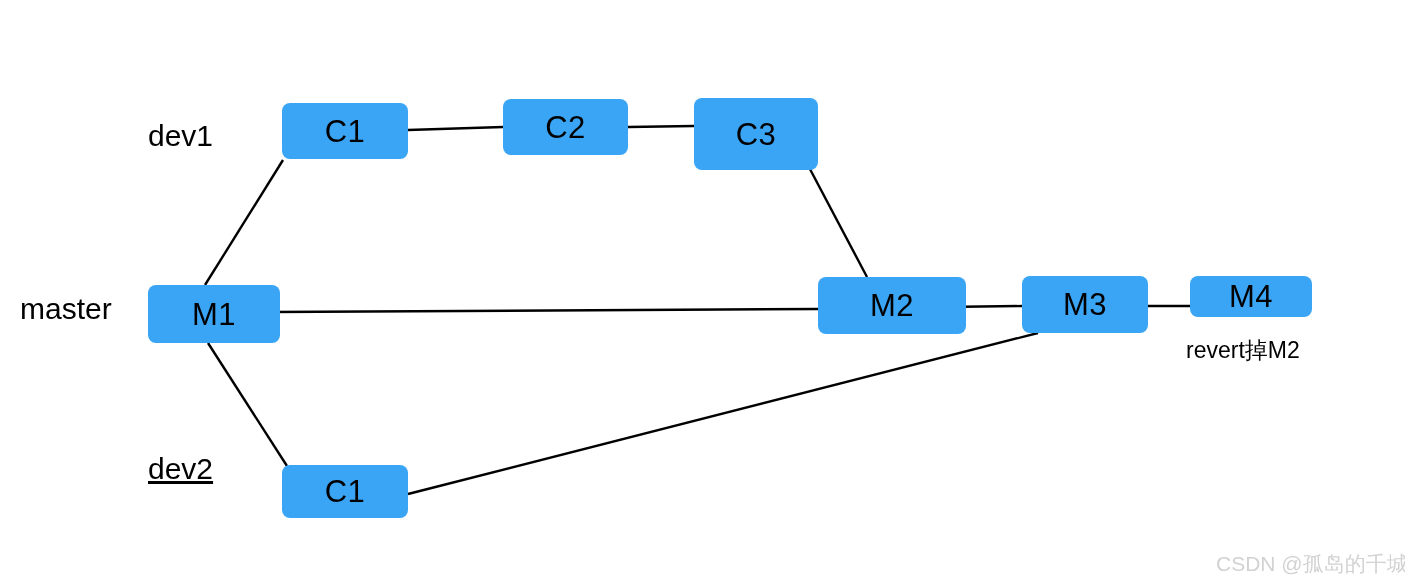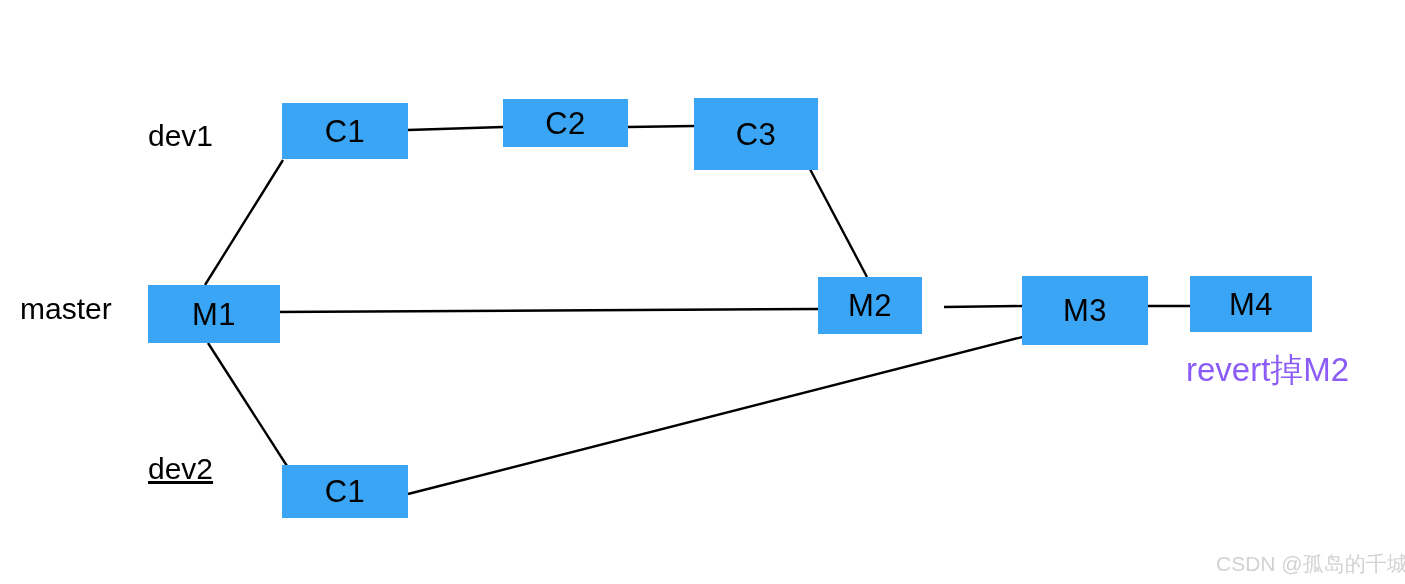--- a/index.html
+++ b/index.html
@@ -30,35 +30,35 @@
     background: #3AA5F5;
     color: #000000;
     display: flex;
     align-items: center;
     justify-content: center;
     font-size: 31px;
     font-weight: 400;
     line-height: 1;
     letter-spacing: 0.5px;
     box-sizing: border-box;
+    border-radius: 8px;
   }
   .branch-label {
     position: absolute;
     color: #000000;
     font-size: 30px;
     line-height: 1;
     white-space: nowrap;
   }
   .note {
     position: absolute;
-    color: #8b5cf6;
-    font-size: 33px;
+    color: #000000;
+    font-size: 23px;
     line-height: 1;
     white-space: nowrap;
-    margin-top: 14px;
   }
   .watermark {
     position: absolute;
     color: #d2d2d2;
     font-size: 21px;
     line-height: 1;
     white-space: nowrap;
   }
 </style>
 </head>
@@ -76,25 +76,25 @@
       <line x1="1148" y1="306" x2="1190" y2="306" stroke="#000000" stroke-width="2.4" stroke-linecap="butt"></line>
       <line x1="208" y1="343" x2="287" y2="466" stroke="#000000" stroke-width="2.4" stroke-linecap="butt"></line>
       <line x1="408" y1="494" x2="1038" y2="333" stroke="#000000" stroke-width="2.4" stroke-linecap="butt"></line>
     </svg>
 
   <div class="branch-label" style="left:148px; top:121px;">dev1</div>
   <div class="branch-label" style="left:20px; top:294px;">master</div>
   <div class="branch-label" style="left:148px; top:454px;text-decoration:underline;">dev2</div>
 
   <div class="node" style="left:282px; top:103px; width:126px; height:56px;">C1</div>
-  <div class="node" style="left:503px; top:99px; width:125px; height:48px;">C2</div>
+  <div class="node" style="left:503px; top:99px; width:125px; height:56px;">C2</div>
   <div class="node" style="left:694px; top:98px; width:124px; height:72px;">C3</div>
   <div class="node" style="left:148px; top:285px; width:132px; height:58px;">M1</div>
-  <div class="node" style="left:818px; top:277px; width:104px; height:57px;">M2</div>
-  <div class="node" style="left:1022px; top:276px; width:126px; height:69px;">M3</div>
-  <div class="node" style="left:1190px; top:276px; width:122px; height:56px;">M4</div>
+  <div class="node" style="left:818px; top:277px; width:148px; height:57px;">M2</div>
+  <div class="node" style="left:1022px; top:276px; width:126px; height:57px;">M3</div>
+  <div class="node" style="left:1190px; top:276px; width:122px; height:41px;">M4</div>
   <div class="node" style="left:282px; top:465px; width:126px; height:53px;">C1</div>
 
   <div class="note" style="left:1186px; top:339px;">revert掉M2</div>
 
   <div class="watermark" style="left:1216px; top:553px;">CSDN @孤岛的千城</div>
 
 </div>
 
 </body></html>

